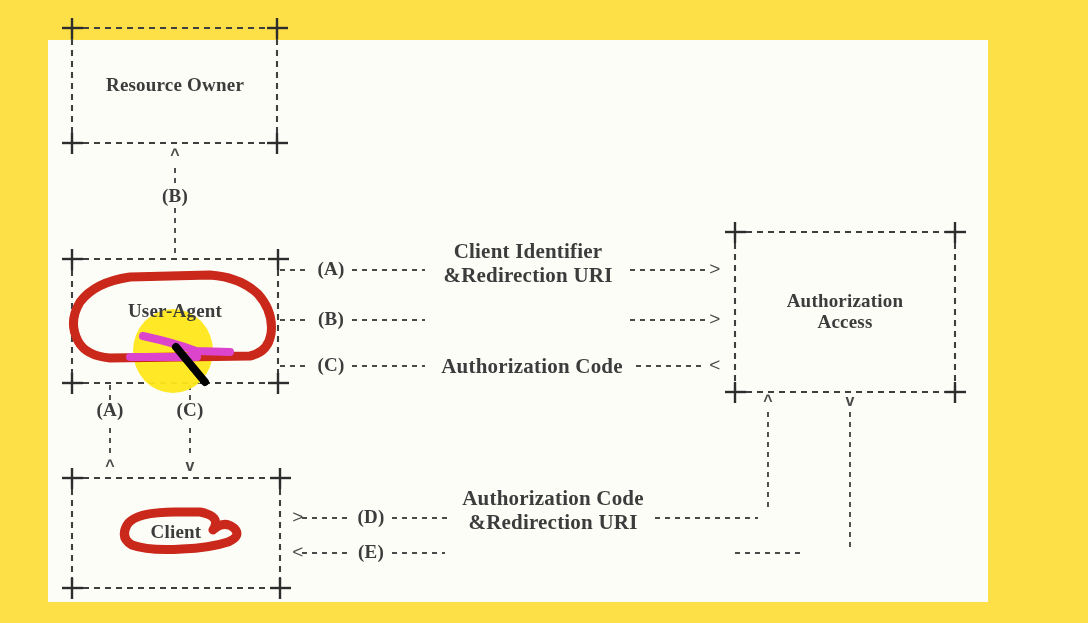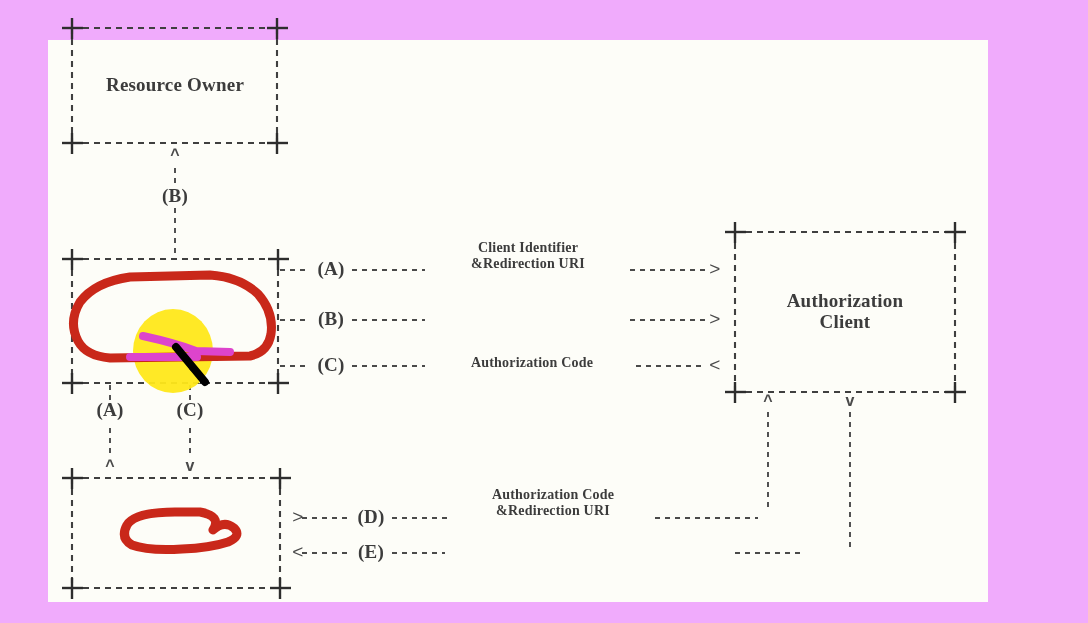--- a/index.html
+++ b/index.html
@@ -5,21 +5,21 @@
 <style>
   html, body {
     margin: 0;
     padding: 0;
     background: #ffffff;
   }
   #canvas {
     position: relative;
     width: 1088px;
     height: 623px;
-    background: #f0abfc;
+    background: #fde047;
     overflow: hidden;
     font-family: "Liberation Serif", "DejaVu Serif", serif;
   }
   #paper {
     position: absolute;
     left: 48px;
     top: 40px;
     width: 940px;
     height: 562px;
     background: #fdfdf8;
@@ -45,21 +45,21 @@
   }
   .node-title {
     font-size: 19px;
     color: #3c3c3c;
   }
   .step-tag {
     font-size: 19px;
     color: #3c3c3c;
   }
   .flow-text {
-    font-size: 14px;
+    font-size: 21px;
     color: #3c3c3c;
   }
   .arrow-glyph {
     font-size: 19px;
     color: #4a4a4a;
     font-family: "Liberation Sans", sans-serif;
     font-weight: normal;
   }
   .caret {
     font-size: 16px;
@@ -206,24 +206,26 @@
 
     <path d="M175,512 Q135,512 127,525 Q120,538 132,545 Q148,551 182,549
              Q210,548 228,542 Q242,536 234,528 Q224,520 213,530 Q222,516 200,512 Z" fill="none" stroke="#c9281a" stroke-width="9" stroke-linecap="round" stroke-linejoin="round"></path>
   </svg>
 
   <div class="lbl node-title" style="left:72px; top:74px; width:206px;">Resource Owner</div>
 
   <div class="lbl step-tag" style="left:145px; top:185px; width:60px;">(B)</div>
   <div class="lbl caret" style="left:145px; top:146px; width:60px;">^</div>
 
+  <div class="lbl node-title" style="left:72px; top:300px; width:206px;">User-Agent</div>
 
   <div class="lbl node-title" style="left:735px; top:290px; width:220px;">Authorization
-Client</div>
-
+Access</div>
+
+  <div class="lbl node-title" style="left:72px; top:521px; width:208px;">Client</div>
 
   <div class="lbl step-tag" style="left:80px; top:399px; width:60px;">(A)</div>
   <div class="lbl caret" style="left:80px; top:457px; width:60px;">^</div>
 
   <div class="lbl step-tag" style="left:160px; top:399px; width:60px;">(C)</div>
   <div class="lbl caret" style="left:160px; top:457px; width:60px;">v</div>
 
   <div class="lbl caret" style="left:738px; top:392px; width:60px;">^</div>
   <div class="lbl caret" style="left:820px; top:392px; width:60px;">v</div>
 

